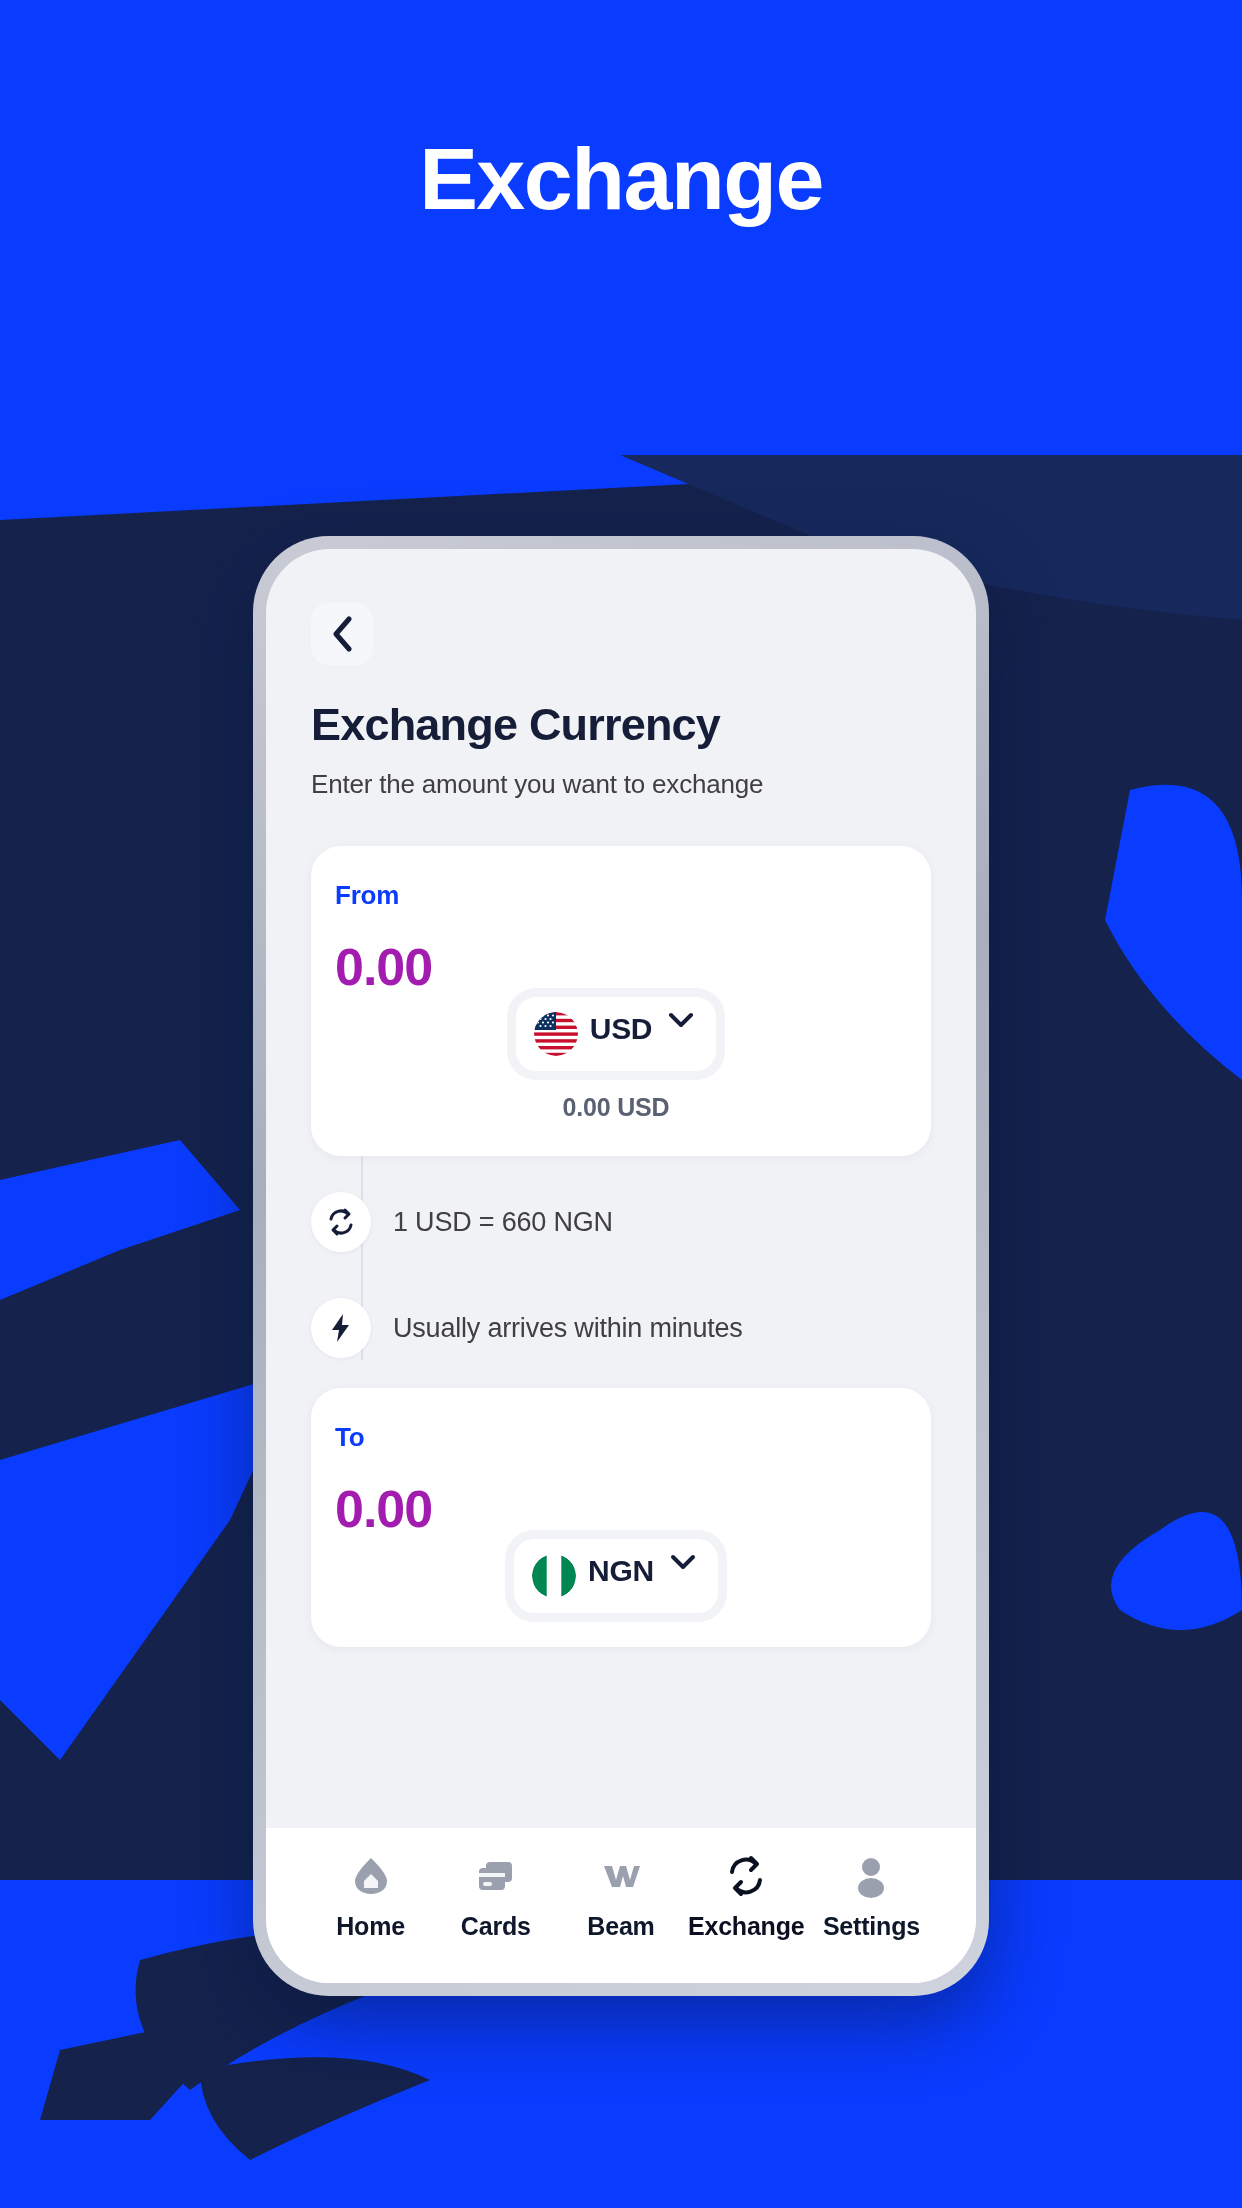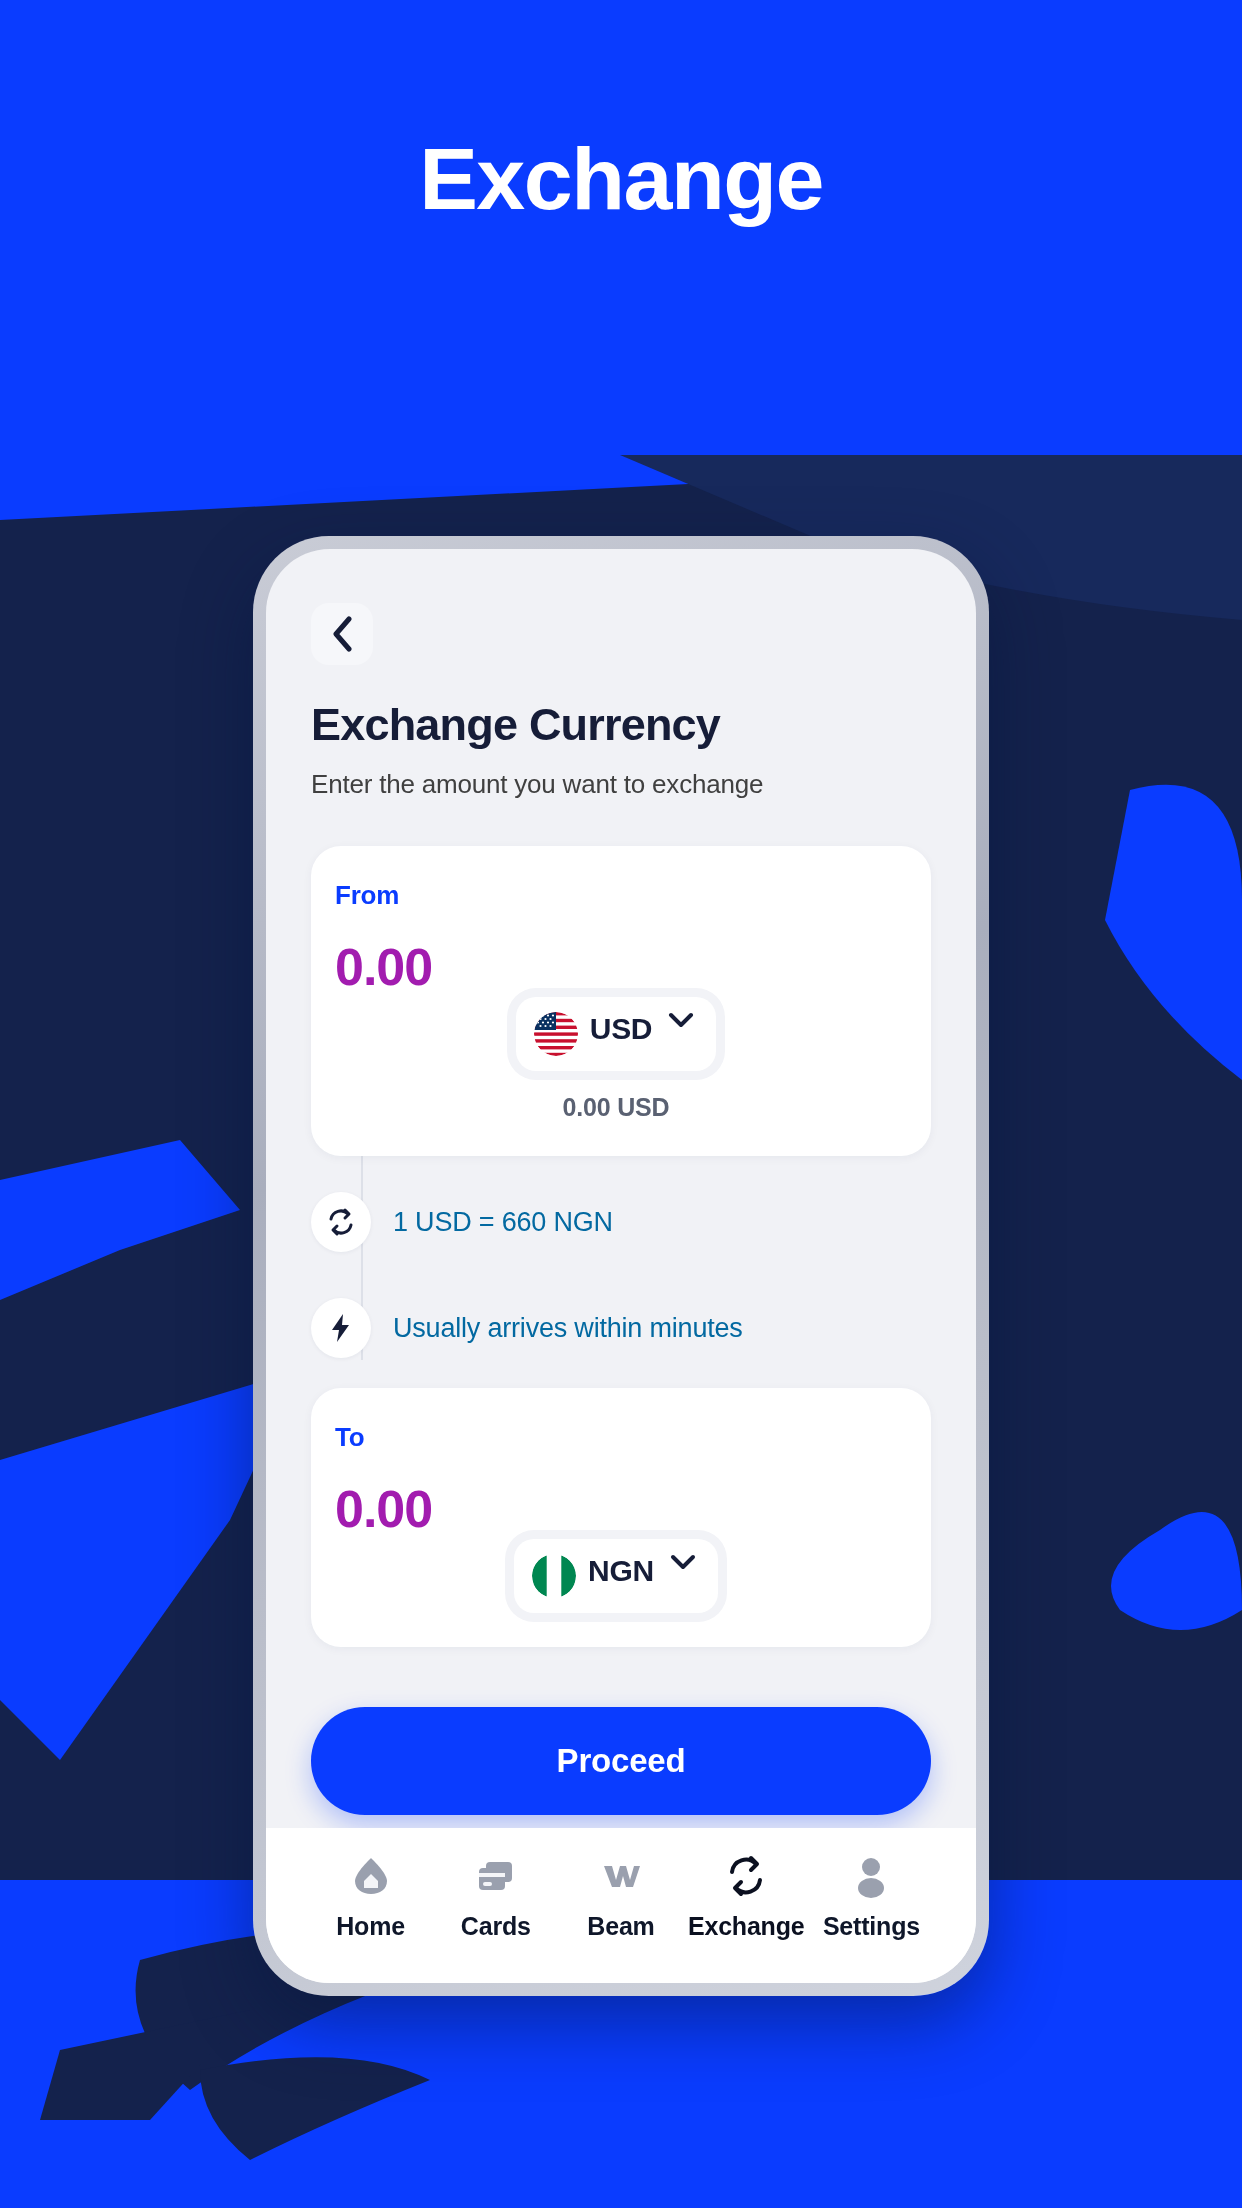--- a/index.html
+++ b/index.html
@@ -144,21 +144,21 @@
   .info-rows{ position:relative; z-index:2; padding:36px 0 30px 0; }
   .info-row{ display:flex; align-items:center; gap:22px; }
   .info-row + .info-row{ margin-top:46px; }
   .info-bubble{
     width:60px;height:60px;border-radius:50%;
     background:#FFFFFF;
     display:flex;align-items:center;justify-content:center;
     flex:0 0 60px;
     box-shadow:0 1px 4px rgba(20,30,70,.06);
   }
-  .info-text{ font-size:27px; color:#0369a1; letter-spacing:-0.2px; }
+  .info-text{ font-size:27px; color:#404040; letter-spacing:-0.2px; }
 
   
   .proceed{
     margin-top:60px;
     height:108px;
     border-radius:54px;
     background:#0A3CFF;
     color:#FFFFFF;
     font-size:33px;
     font-weight:bold;
@@ -332,21 +332,20 @@
               <span class="chev">
                 <svg width="26" height="16" viewBox="0 0 26 16" fill="none">
                   <path d="M3 3 L13 13 L23 3" stroke="#161D38" stroke-width="4" stroke-linecap="round" stroke-linejoin="round"></path>
                 </svg>
               </span>
             </button>
           </div>
         </div>
       </div>
 
-      <button class="proceed">Proceed</button>
     </div>
 
     <div class="tabbar">
 
       <button class="tab">
         <span>
           <svg width="44" height="44" viewBox="0 0 44 44">
             <path d="M22 4 C22 4 6 19 6 27 C6 35 13 40 22 40 C31 40 38 35 38 27 C38 19 22 4 22 4 Z" fill="#9AA0AE"></path>
             <path d="M22 20 L15 27 L15 34 L29 34 L29 27 Z" fill="#F4F5F8"></path>
           </svg>

